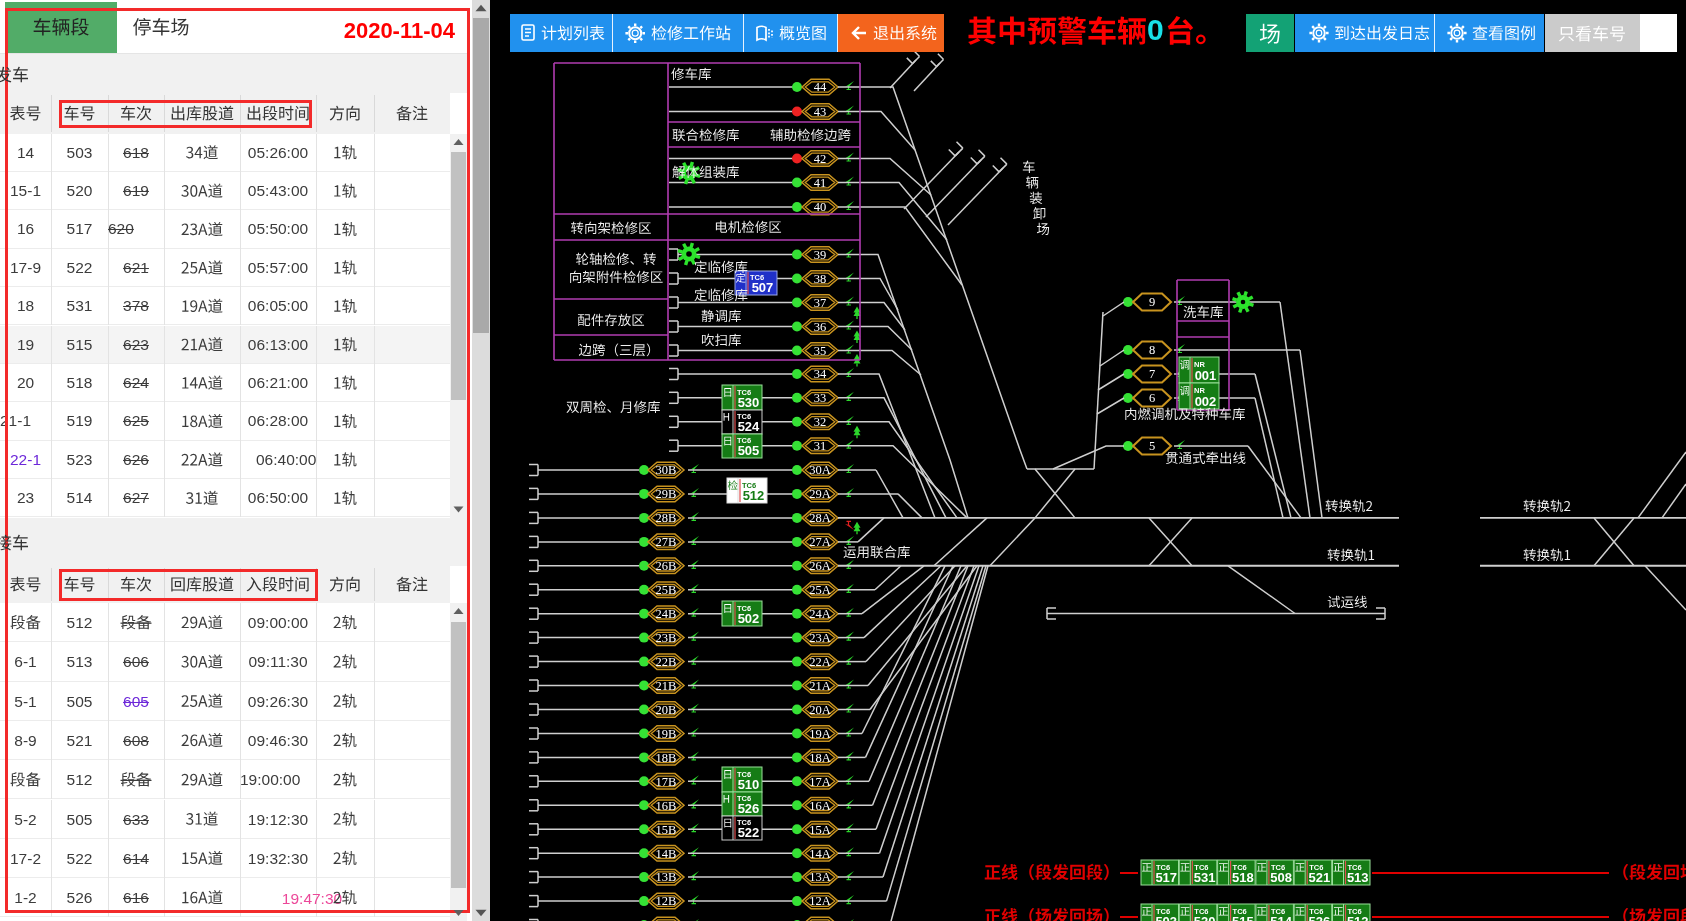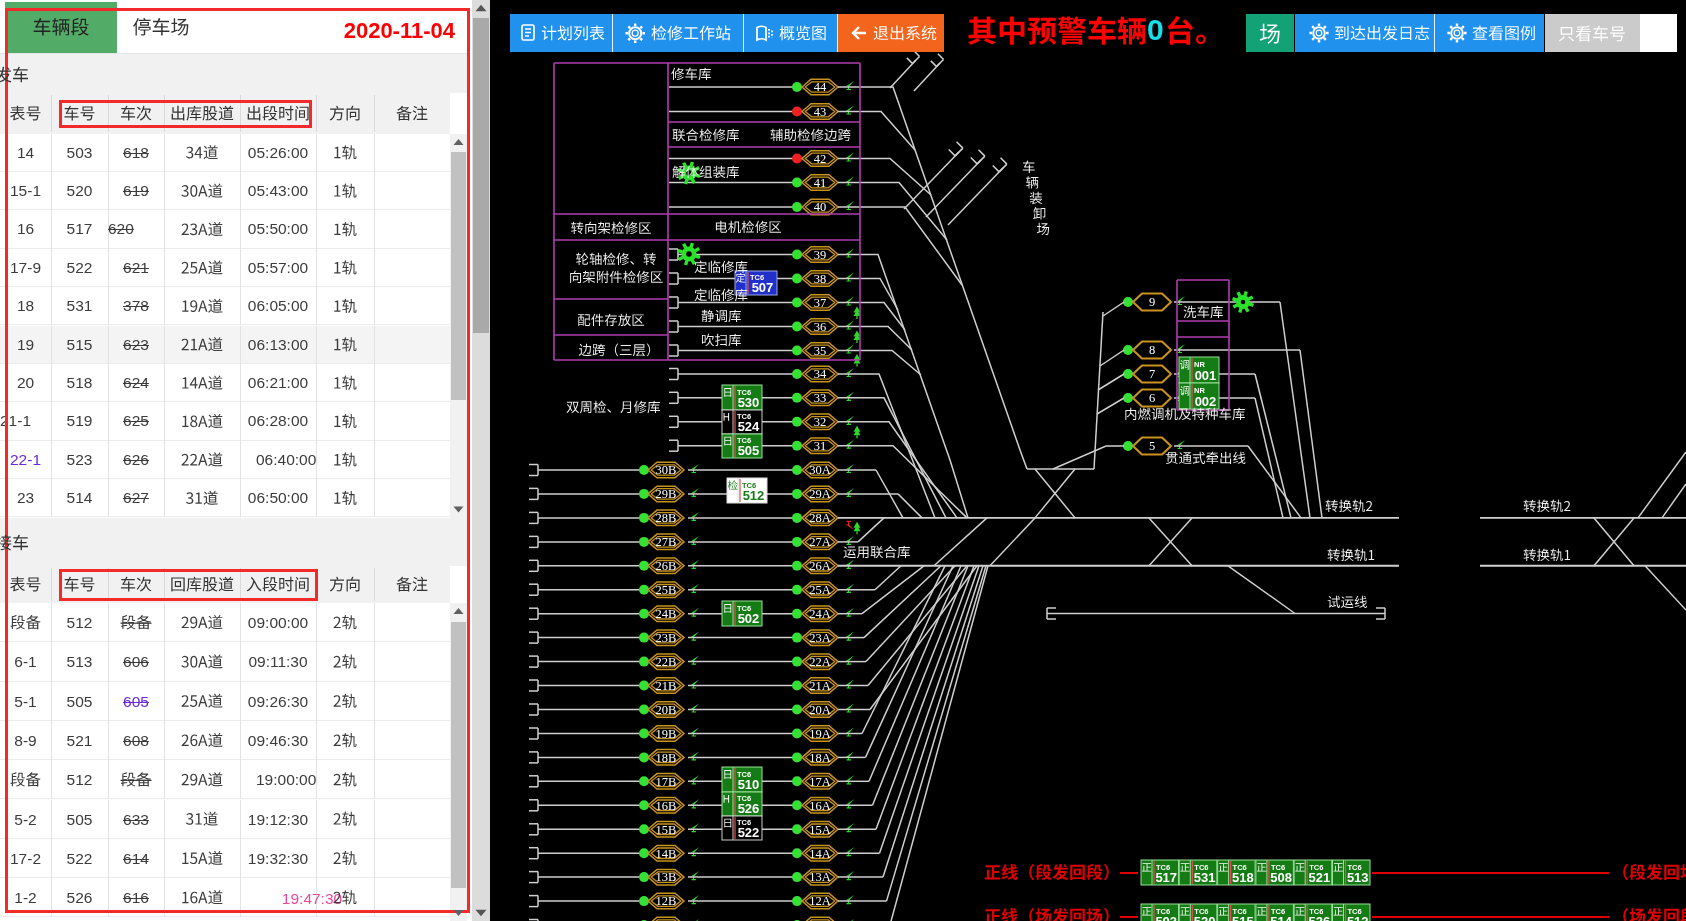--- a/index.html
+++ b/index.html
@@ -1052,21 +1052,21 @@
     <div style="position:absolute;left:108px;top:720.9px;width:56px;height:39.3px;text-align:center;font:15.5px/39.3px 'Liberation Sans',sans-serif;color:#3c3c3c;text-decoration:line-through;">608</div>
     <div style="position:absolute;left:240px;top:720.9px;width:76px;height:39.3px;text-align:center;font:15.5px/39.3px 'Liberation Sans',sans-serif;color:#3c3c3c;">09:46:30</div>
     <div style="position:absolute;left:0px;top:760.1999999999998px;width:450px;height:39.3px;background:#fff;border-bottom:1px solid #ececec"></div>
     <div style="position:absolute;left:51px;top:760.1999999999998px;width:1px;height:39.3px;background:#e3e3e3"></div>
     <div style="position:absolute;left:108px;top:760.1999999999998px;width:1px;height:39.3px;background:#e3e3e3"></div>
     <div style="position:absolute;left:164px;top:760.1999999999998px;width:1px;height:39.3px;background:#e3e3e3"></div>
     <div style="position:absolute;left:240px;top:760.1999999999998px;width:1px;height:39.3px;background:#e3e3e3"></div>
     <div style="position:absolute;left:316px;top:760.1999999999998px;width:1px;height:39.3px;background:#e3e3e3"></div>
     <div style="position:absolute;left:374px;top:760.1999999999998px;width:1px;height:39.3px;background:#e3e3e3"></div>
     <div style="position:absolute;left:51px;top:760.2px;width:57px;height:39.3px;text-align:center;font:15.5px/39.3px 'Liberation Sans',sans-serif;color:#3c3c3c;">512</div>
-    <div style="position:absolute;left:240px;top:760.2px;width:76px;height:39.3px;text-align:left;font:15.5px/39.3px 'Liberation Sans',sans-serif;color:#3c3c3c;padding-left:16px;">19:00:00</div>
+    <div style="position:absolute;left:240px;top:760.2px;width:76px;height:39.3px;text-align:left;font:15.5px/39.3px 'Liberation Sans',sans-serif;color:#3c3c3c;">19:00:00</div>
     <div style="position:absolute;left:0px;top:799.4999999999998px;width:450px;height:39.3px;background:#fff;border-bottom:1px solid #ececec"></div>
     <div style="position:absolute;left:51px;top:799.4999999999998px;width:1px;height:39.3px;background:#e3e3e3"></div>
     <div style="position:absolute;left:108px;top:799.4999999999998px;width:1px;height:39.3px;background:#e3e3e3"></div>
     <div style="position:absolute;left:164px;top:799.4999999999998px;width:1px;height:39.3px;background:#e3e3e3"></div>
     <div style="position:absolute;left:240px;top:799.4999999999998px;width:1px;height:39.3px;background:#e3e3e3"></div>
     <div style="position:absolute;left:316px;top:799.4999999999998px;width:1px;height:39.3px;background:#e3e3e3"></div>
     <div style="position:absolute;left:374px;top:799.4999999999998px;width:1px;height:39.3px;background:#e3e3e3"></div>
     <div style="position:absolute;left:0px;top:799.5px;width:51px;height:39.3px;text-align:center;font:15.5px/39.3px 'Liberation Sans',sans-serif;color:#3c3c3c;">5-2</div>
     <div style="position:absolute;left:51px;top:799.5px;width:57px;height:39.3px;text-align:center;font:15.5px/39.3px 'Liberation Sans',sans-serif;color:#3c3c3c;">505</div>
     <div style="position:absolute;left:108px;top:799.5px;width:56px;height:39.3px;text-align:center;font:15.5px/39.3px 'Liberation Sans',sans-serif;color:#3c3c3c;text-decoration:line-through;">633</div>

